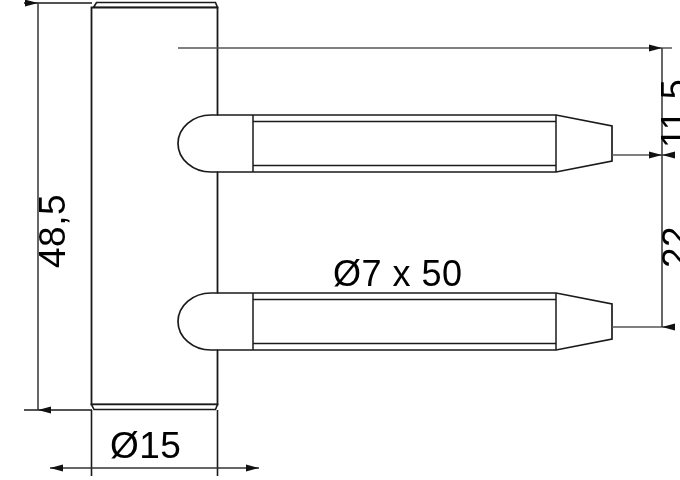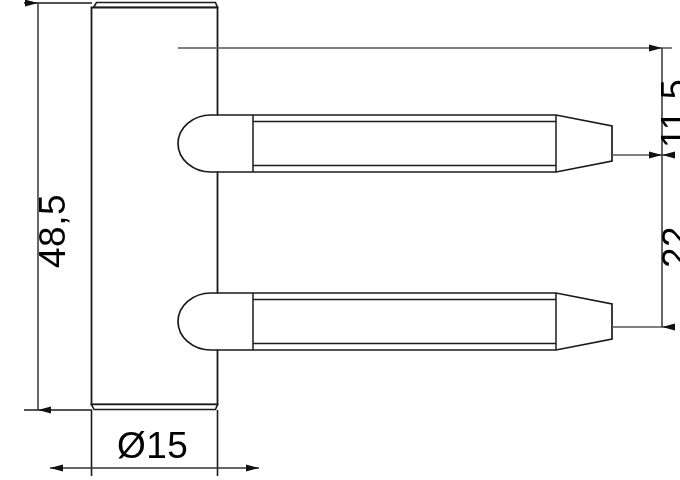--- a/index.html
+++ b/index.html
@@ -123,16 +123,17 @@
     </g>
 
   </svg>
 
   <div class="dim-text rot90" style="left:34px; top:268px; font-size:37px; letter-spacing:0.5px;">48,5</div>
 
   <div class="dim-text rot90" style="left:657px; top:148px; font-size:36px; letter-spacing:0.5px;">11,5</div>
 
   <div class="dim-text rot90" style="left:657px; top:268px; font-size:37px; letter-spacing:0.5px;">22</div>
 
-  <div class="dim-text" style="left:117px; top:427px; font-size:37px; letter-spacing:0.5px;">Ø15</div>
+  <div class="dim-text" style="left:110px; top:427px; font-size:37px; letter-spacing:0.5px;">Ø15</div>
 
+  <div class="dim-text" style="left:333px; top:256px; font-size:36px; letter-spacing:0.5px;">Ø7 x 50</div>
 
 </div>
 
 </body></html>

